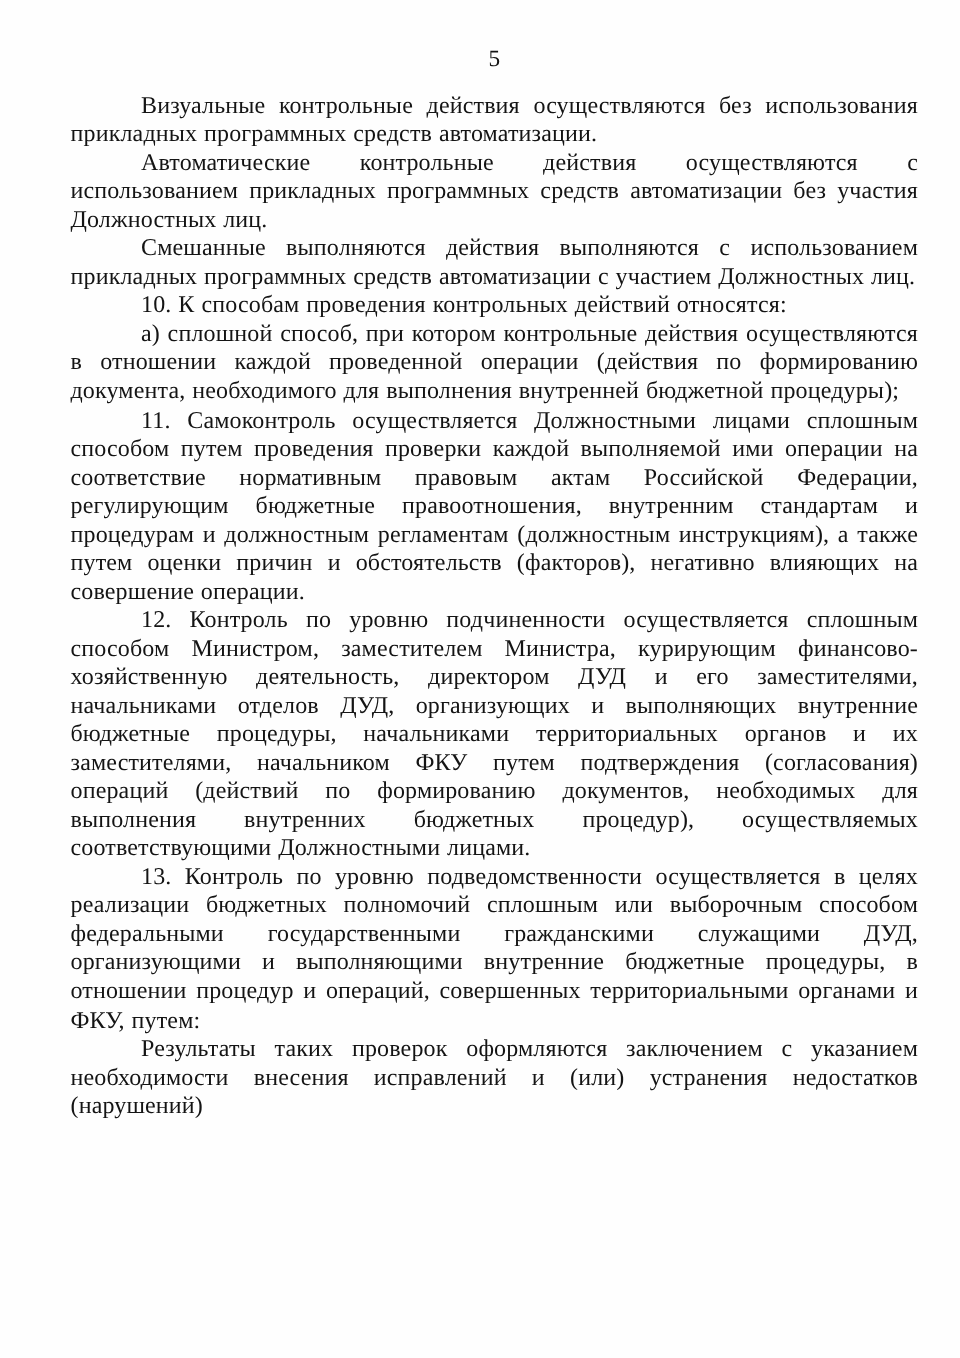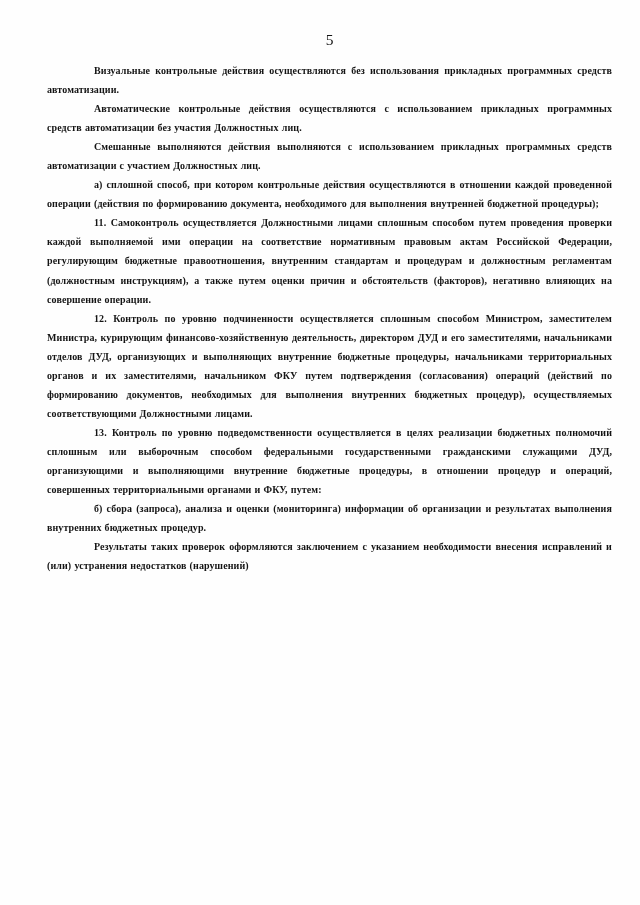--- a/index.html
+++ b/index.html
@@ -27,40 +27,39 @@
   }
   .content {
     position: absolute;
     top: 61px;
     left: 47px;
     width: 565px;
   }
   .content p {
     margin: 0;
     padding: 0;
-    font-size: 10px;
+    font-size: 16px;
     line-height: 19.05px;
     text-align: justify;
     text-indent: 47px;
     letter-spacing: 0.1px;
     word-spacing: 0.5px;
     hyphens: none;
-    font-weight: bold;
   }
 </style>
 </head>
 <body>
 
 <div class="page">
   <div class="page-number">5</div>
 
   <div class="content">
     <p>Визуальные контрольные действия осуществляются без использования прикладных программных средств автоматизации.</p>
     <p>Автоматические контрольные действия осуществляются с использованием прикладных программных средств автоматизации без участия Должностных лиц.</p>
     <p>Смешанные выполняются действия выполняются с использованием прикладных программных средств автоматизации с участием Должностных лиц.</p>
+    <p>10. К способам проведения контрольных действий относятся:</p>
     <p>а) сплошной способ, при котором контрольные действия осуществляются в отношении каждой проведенной операции (действия по формированию документа, необходимого для выполнения внутренней бюджетной процедуры);</p>
     <p>11. Самоконтроль осуществляется Должностными лицами сплошным способом путем проведения проверки каждой выполняемой ими операции на соответствие нормативным правовым актам Российской Федерации, регулирующим бюджетные правоотношения, внутренним стандартам и процедурам и должностным регламентам (должностным инструкциям), а также путем оценки причин и обстоятельств (факторов), негативно влияющих на совершение операции.</p>
     <p>12. Контроль по уровню подчиненности осуществляется сплошным способом Министром, заместителем Министра, курирующим финансово-хозяйственную деятельность, директором ДУД и его заместителями, начальниками отделов ДУД, организующих и выполняющих внутренние бюджетные процедуры, начальниками территориальных органов и их заместителями, начальником ФКУ путем подтверждения (согласования) операций (действий по формированию документов, необходимых для выполнения внутренних бюджетных процедур), осуществляемых соответствующими Должностными лицами.</p>
     <p>13. Контроль по уровню подведомственности осуществляется в целях реализации бюджетных полномочий сплошным или выборочным способом федеральными государственными гражданскими служащими ДУД, организующими и выполняющими внутренние бюджетные процедуры, в отношении процедур и операций, совершенных территориальными органами и ФКУ, путем:</p>
-    <p>б) сбора (запроса), анализа и оценки (мониторинга) информации об организации и результатах выполнения внутренних бюджетных процедур.</p>
     <p>Результаты таких проверок оформляются заключением с указанием необходимости внесения исправлений и (или) устранения недостатков (нарушений)</p>
   </div>
 </div>
 
 </body></html>

